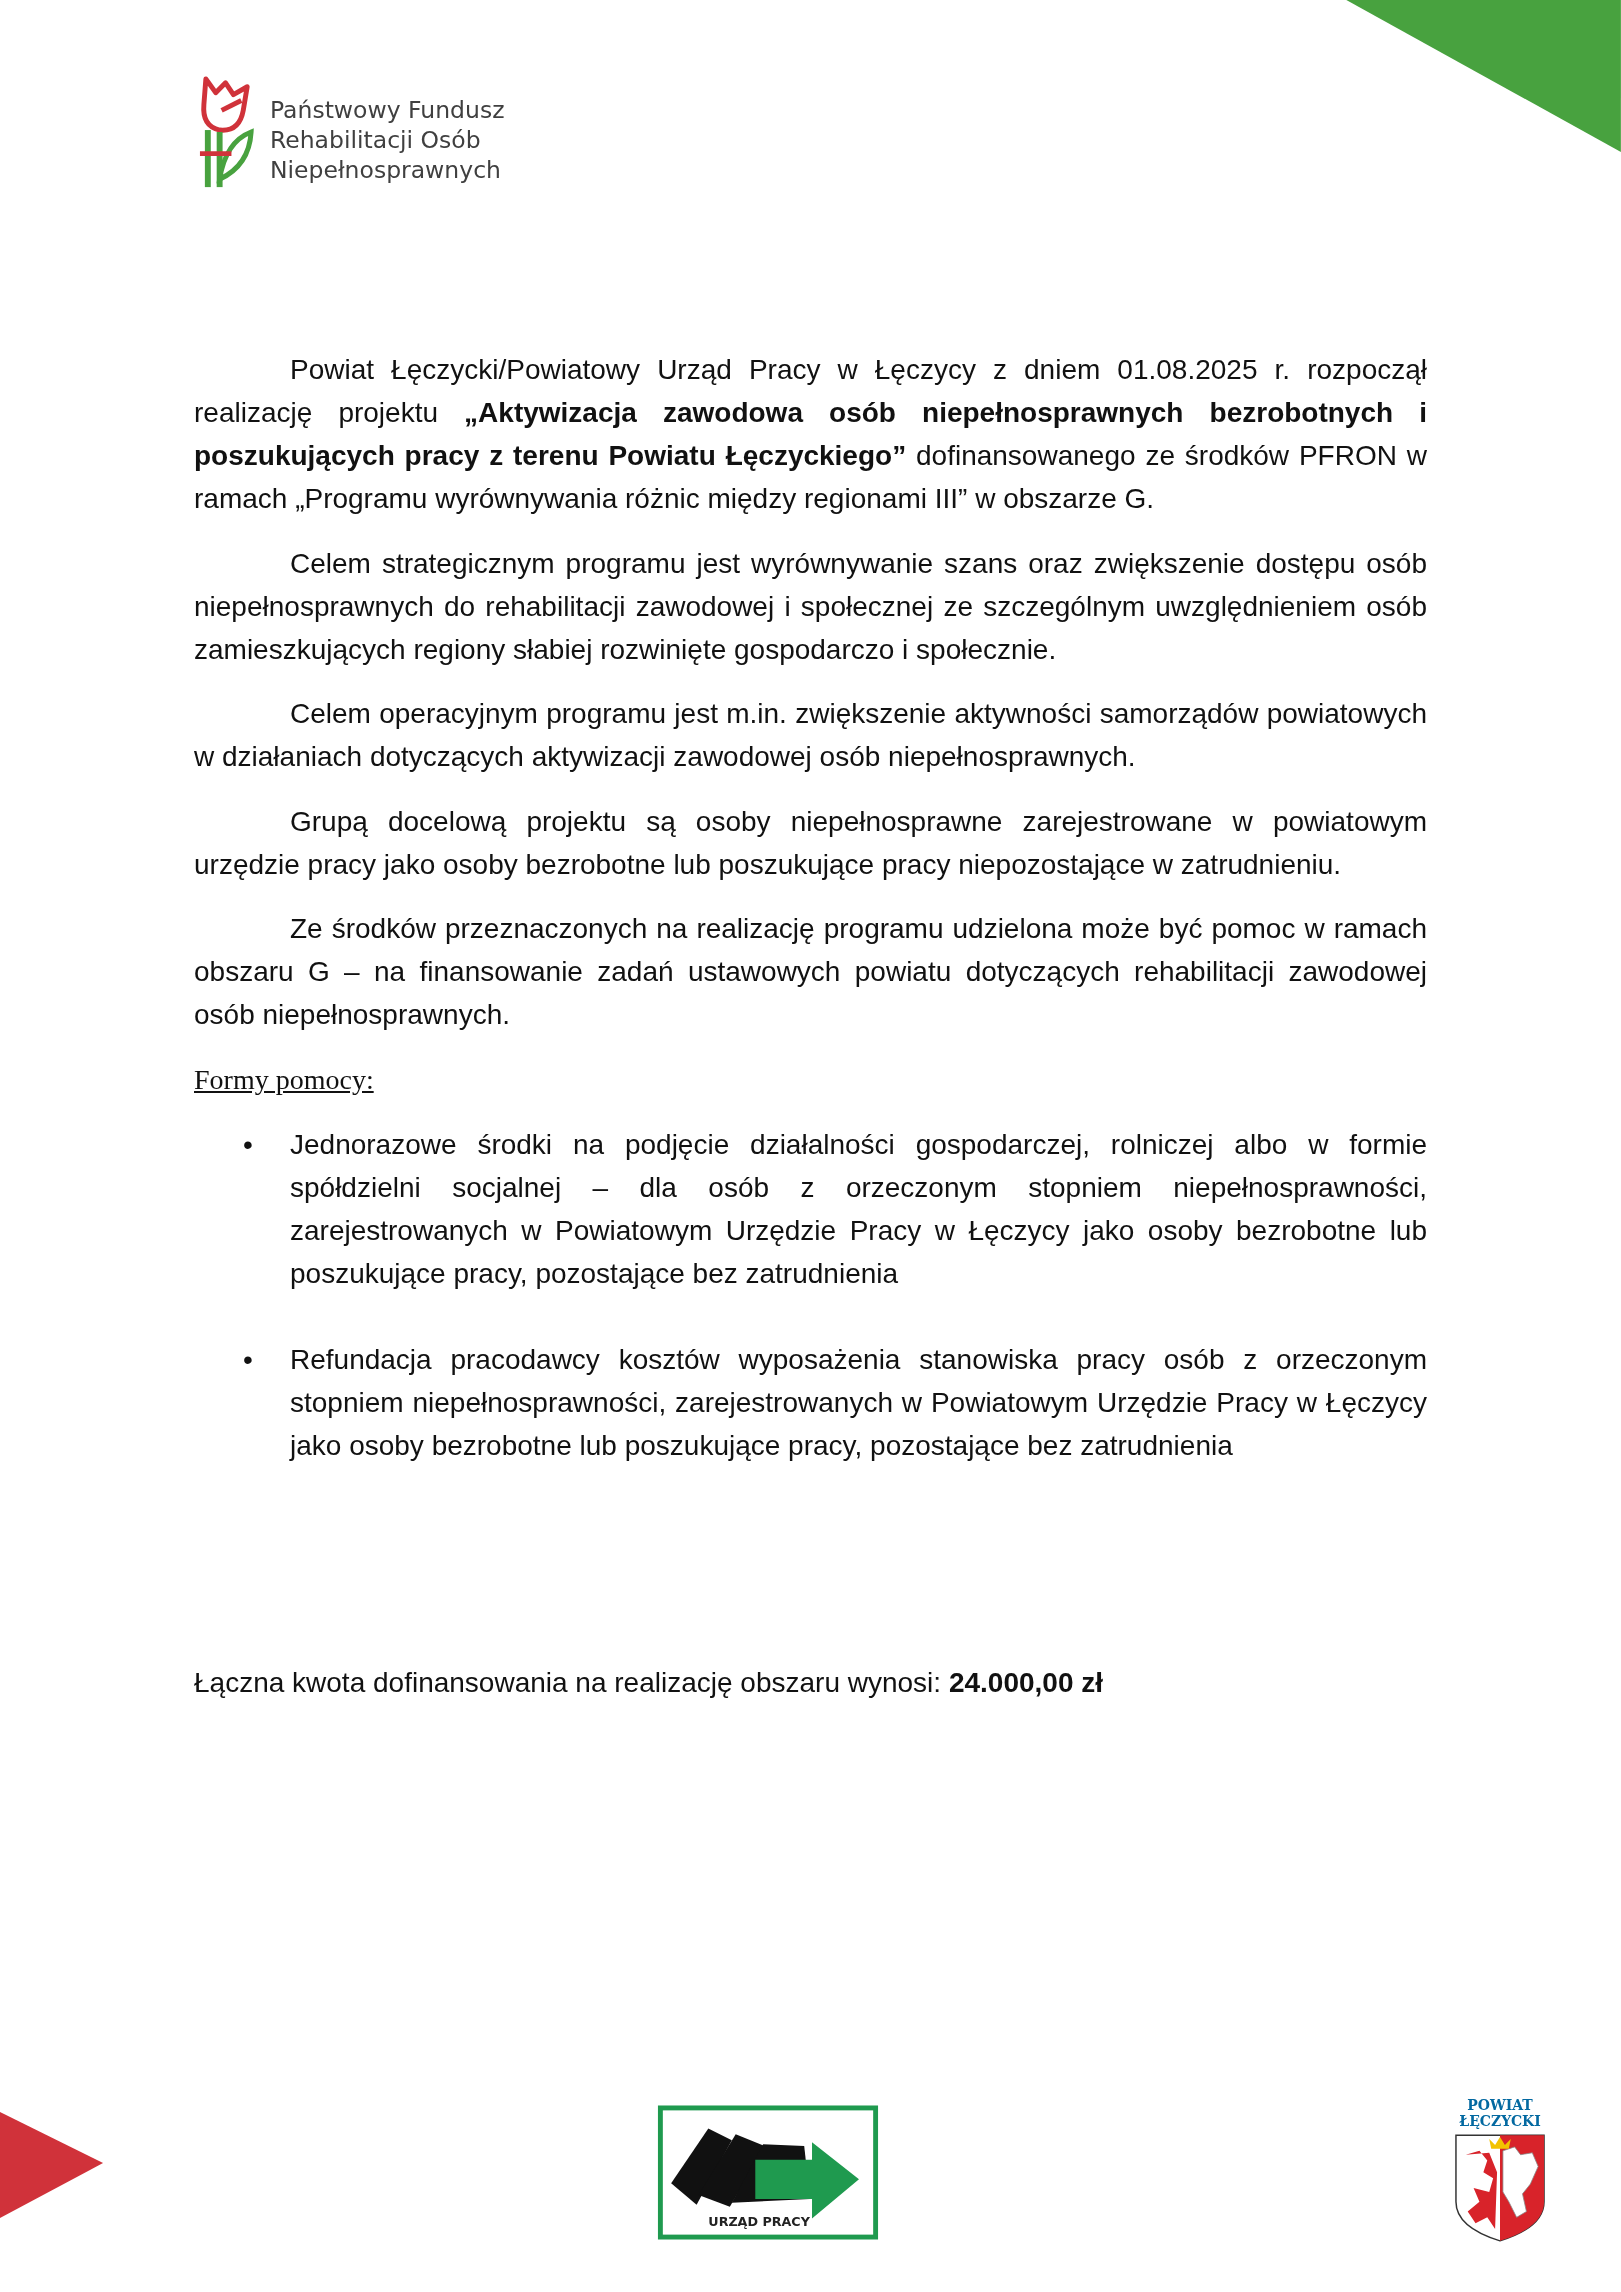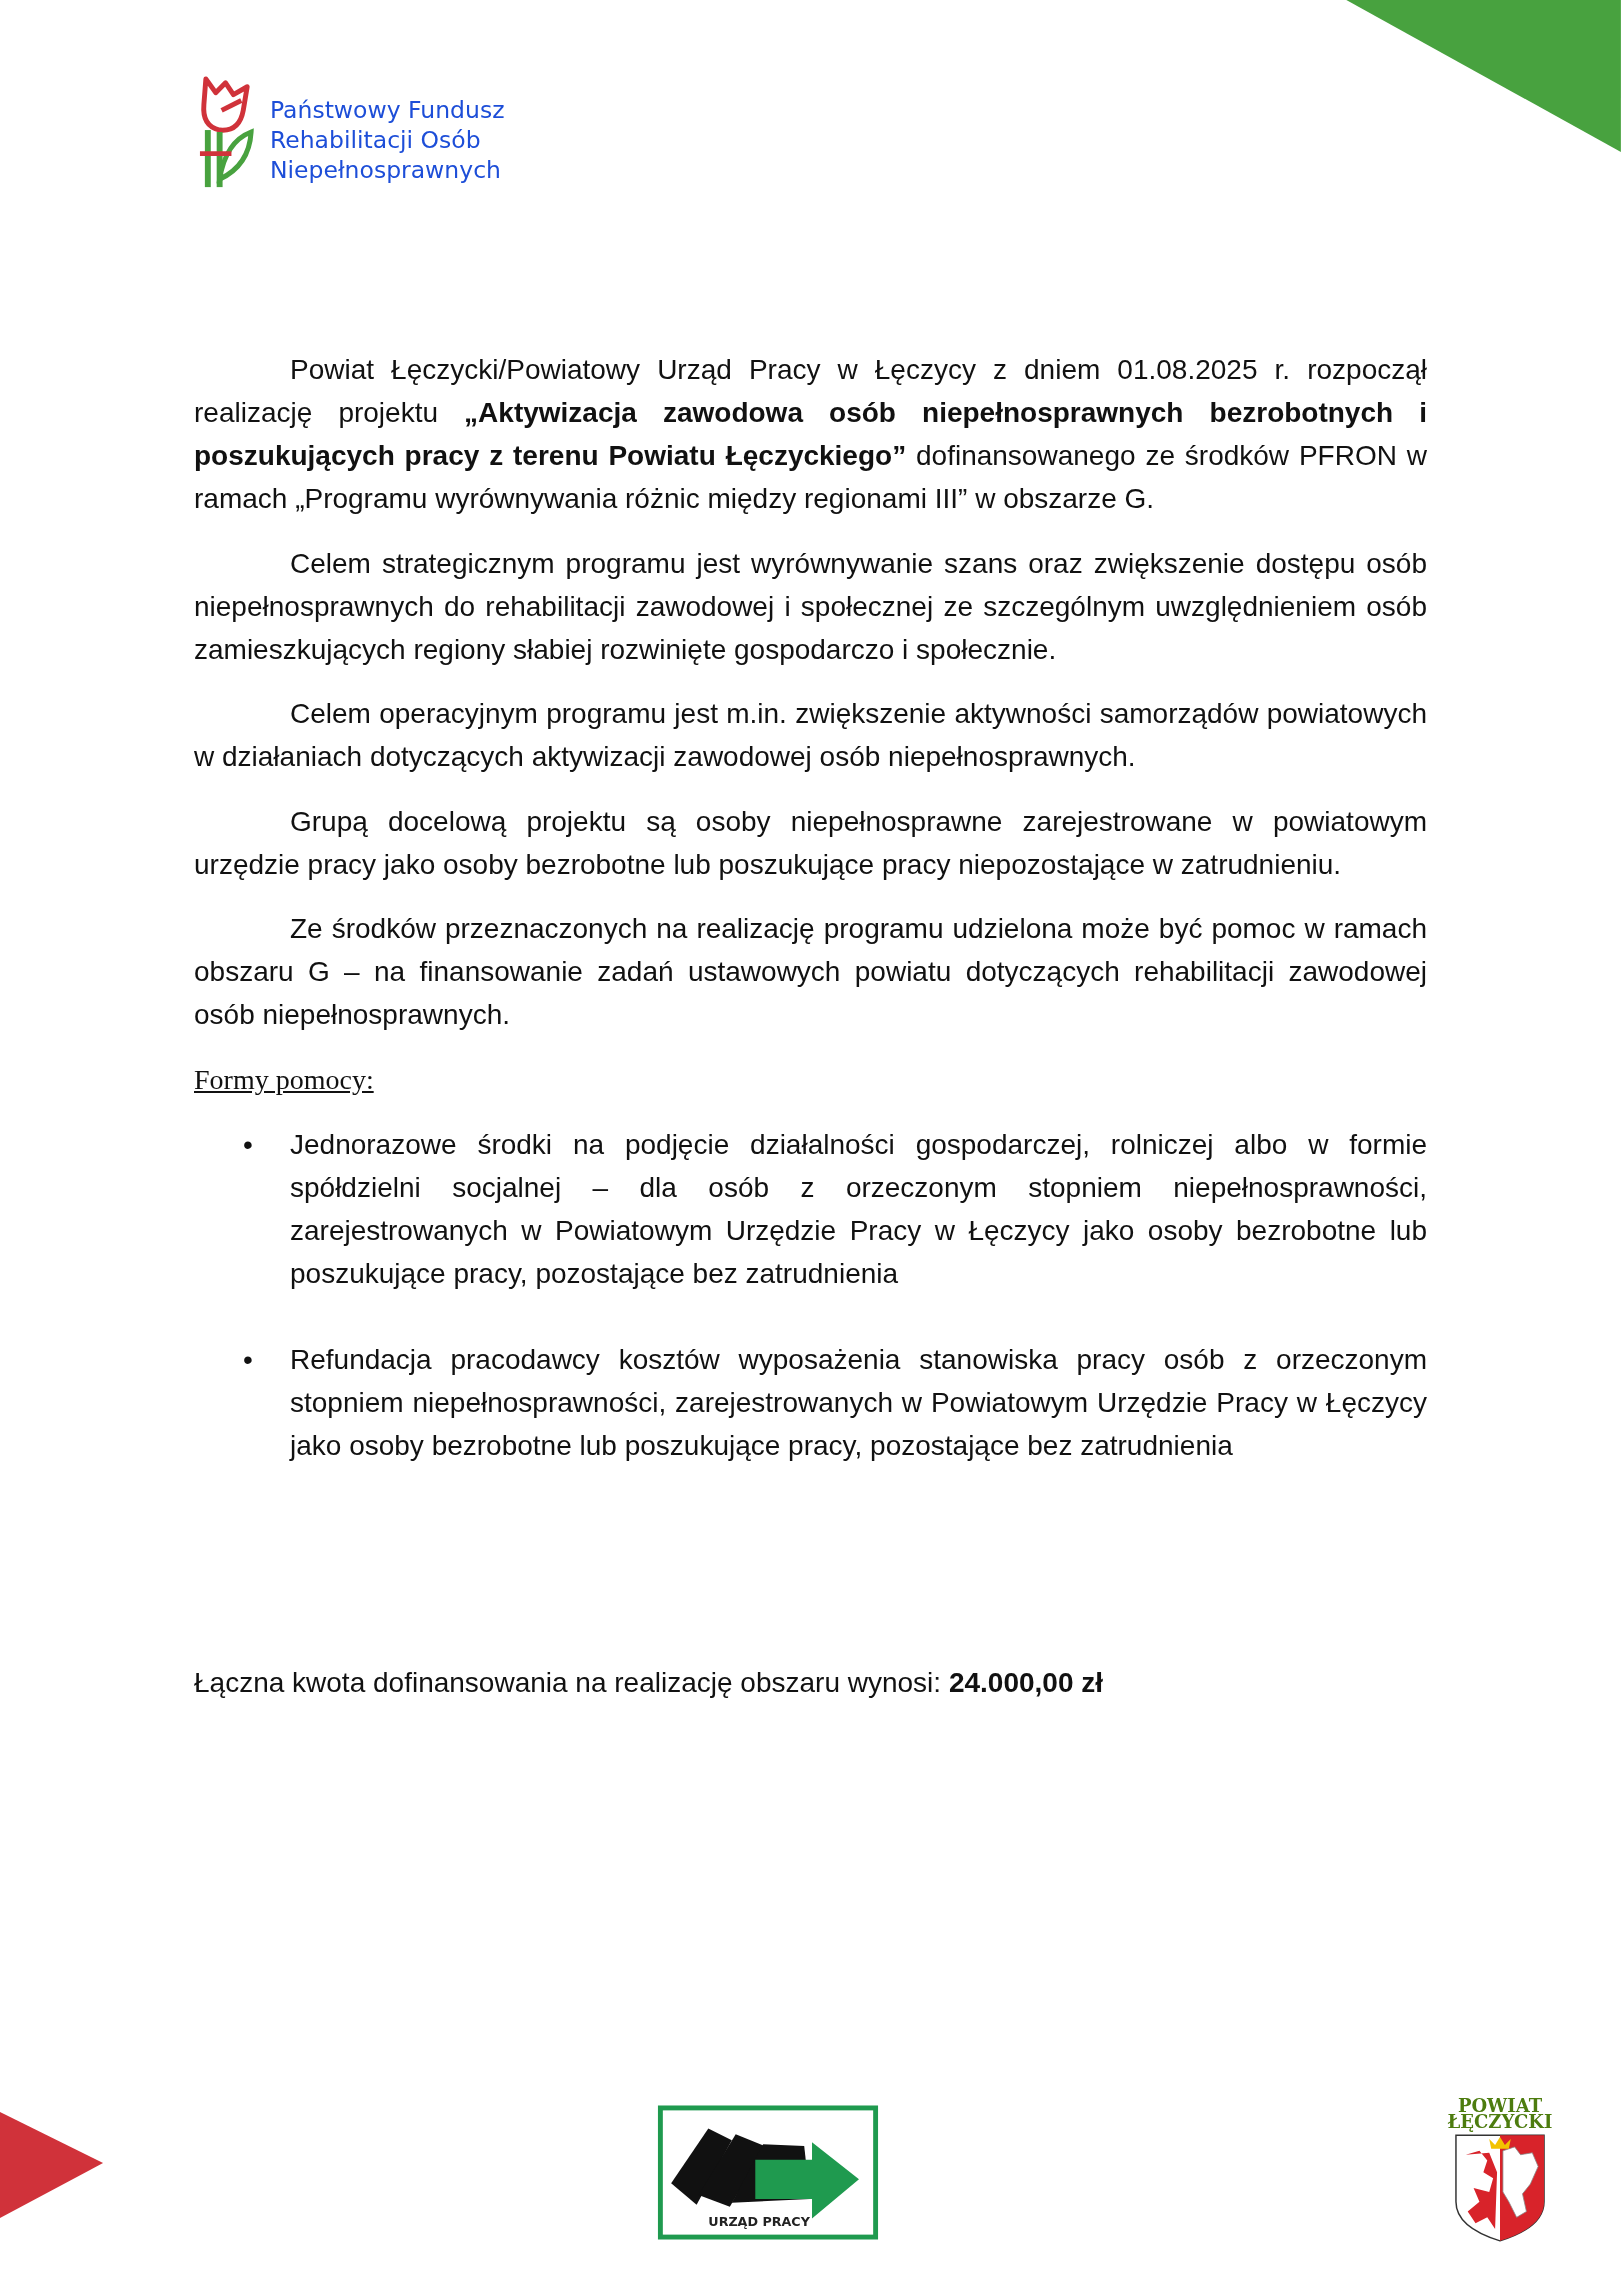--- a/index.html
+++ b/index.html
@@ -4,39 +4,39 @@
 <style>
   html, body { margin: 0; padding: 0; background: #ffffff; }
   body { width: 1621px; height: 2293px; position: relative; overflow: hidden;
          font-family: "Liberation Sans", "DejaVu Sans", sans-serif; color: #111; }
   .corner-tr { position: absolute; right: 0; top: 0; width: 314px; height: 152px; }
   .corner-bl { position: absolute; left: 0; top: 2112px; width: 108px; height: 108px; }
 
   .pfron-logo { position: absolute; left: 196px; top: 71px; width: 353px; height: 127px; }
   .pfron-logo svg.tulip { position: absolute; left: 0; top: 0; width: 64px; height: 123px; }
   .pfron-text { position: absolute; left: 74px; top: 23.5px; font-family: "DejaVu Sans", sans-serif;
-                font-size: 23.5px; line-height: 30px; color: #1d4ed8; }
+                font-size: 23.5px; line-height: 30px; color: #404040; }
   .pfron-text div { white-space: nowrap; }
 
   .content { position: absolute; left: 194px; top: 316px; width: 1233px;
              font-size: 28px; line-height: 43px; color: #111; margin-top: 32px; }
   .para { text-align: justify; text-indent: 96px; margin: 0 0 21.6px 0; }
   .para.noindent { text-indent: 0; }
   .bold { font-weight: bold; }
   .section-label { text-decoration: underline; margin: 0 0 21.6px 0; font-family: Liberation Serif, serif; }
   ul.forms { list-style: none; margin: 0; padding: 0 0 0 96px; }
   ul.forms li { position: relative; text-align: justify; margin: 0 0 43px 0; }
   ul.forms li .bullet { position: absolute; left: -47px; top: 0; }
   .gap-large { height: 65px; }
   .gap-xl { height: 86px; }
 
   .up-logo { position: absolute; left: 657px; top: 2105px; width: 222px; height: 135px; }
   .coat { position: absolute; left: 1446px; top: 2098px; width: 108px; height: 147px; }
   .coat-title { position: absolute; left: 0; top: 0; width: 108px; text-align: center;
-                font-family: "DejaVu Serif", serif; font-weight: bold; font-size: 18px; line-height: 15.7px; color: #4d7c0f; }
+                font-family: "DejaVu Serif", serif; font-weight: bold; font-size: 14px; line-height: 15.7px; color: #0369a1; }
   .coat svg { position: absolute; left: 7.8px; top: 35px; width: 92px; height: 110px; }
 </style>
 </head>
 <body>
 
 <svg class="corner-tr" viewBox="0 0 320 155">
   <polygon points="40,0 320,0 320,155" fill="#48a23f"></polygon>
 </svg>
 <svg class="corner-bl" viewBox="0 0 110 110">
   <polygon points="0,0 105,52 0,108" fill="#d0323a"></polygon>

